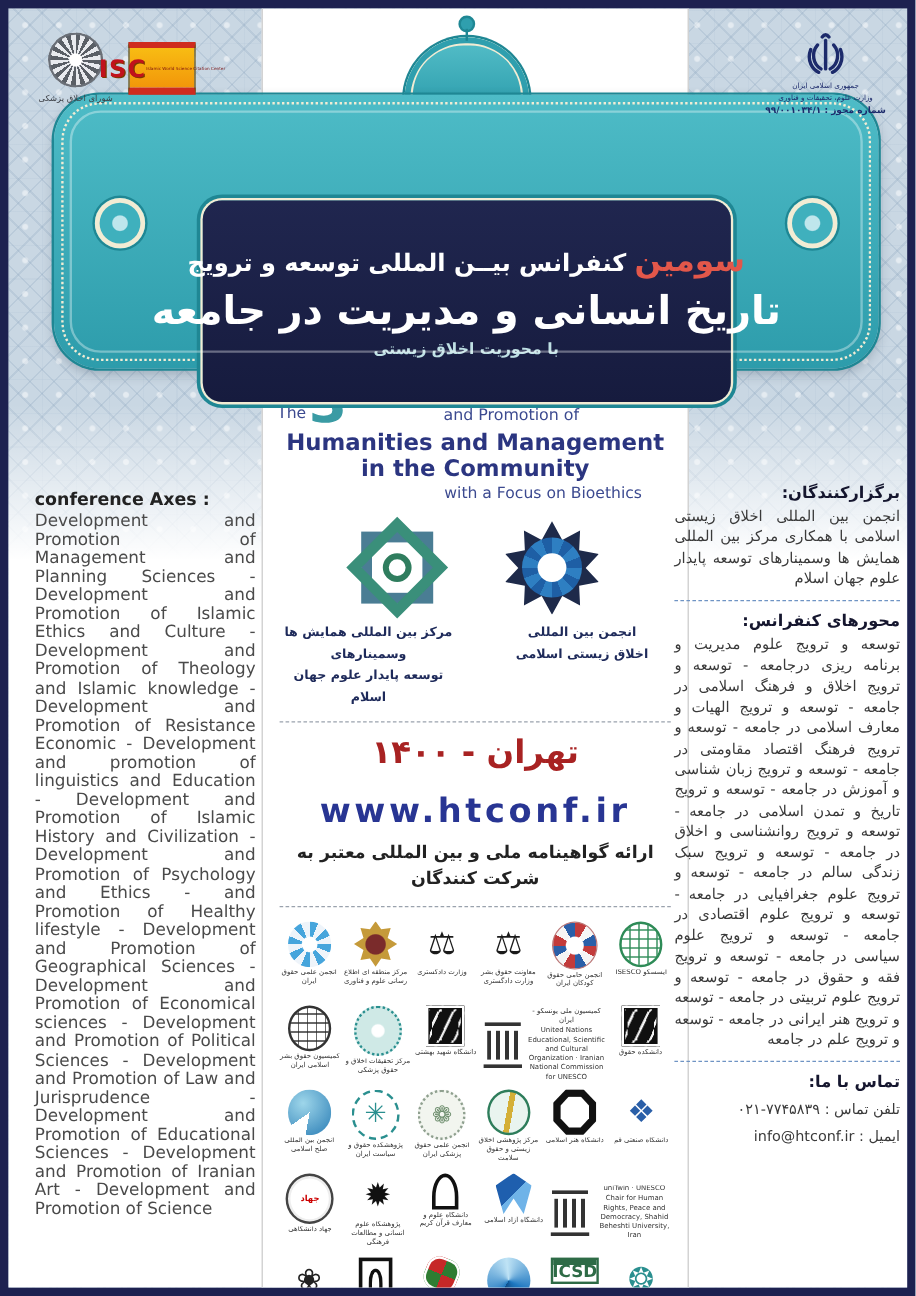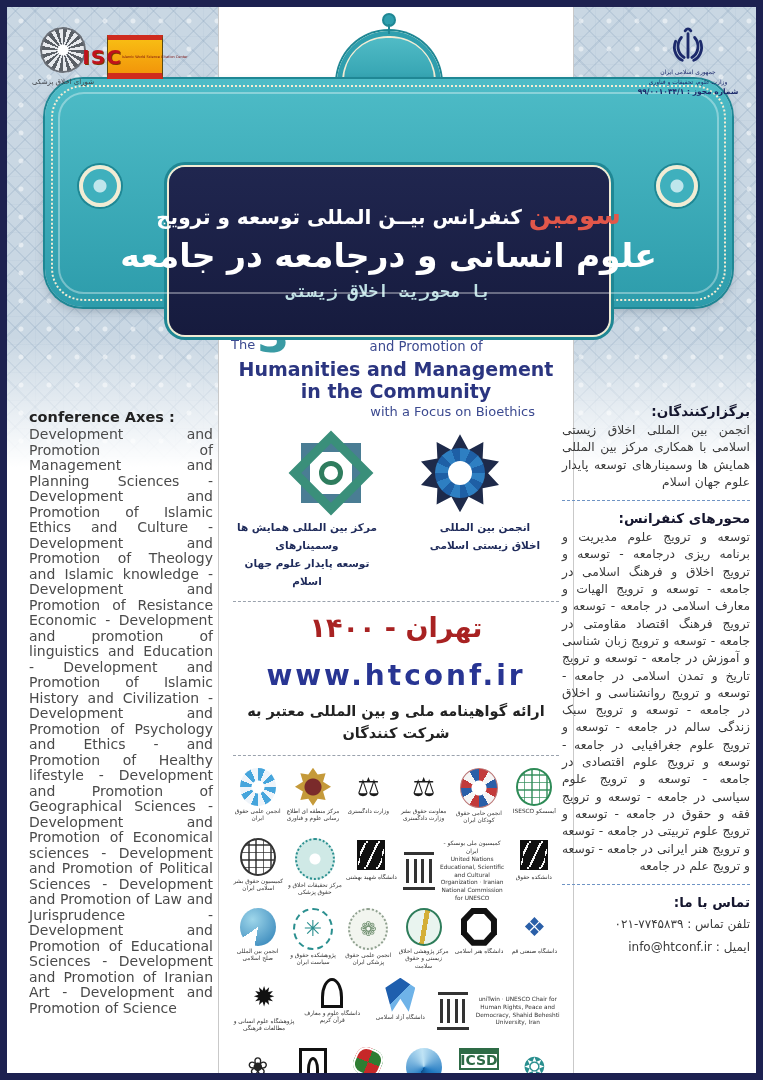--- a/index.html
+++ b/index.html
@@ -59,21 +59,21 @@
     background:radial-gradient(circle,#bfe6ec 0 6px,#3fb0bd 7px);box-shadow:0 0 0 2px #1f8794, inset 0 0 0 4px #f2ecd4;}
   .medallion.left{left:34px;}
   .medallion.right{right:34px;}
   .plaque{position:absolute;left:50%;top:88px;transform:translateX(-50%);width:440px;height:168px;
     background:linear-gradient(#20264f,#161b3e);border-radius:16px;
     box-shadow:0 0 0 2px #f2ecd4, 0 0 0 5px #1f8794;
     display:flex;flex-direction:column;align-items:center;justify-content:center;direction:rtl;gap:6px;}
   .plaque .t1{font-size:20px;font-weight:bold;color:#fff;white-space:nowrap;}
   .plaque .t1 .hl{color:#e2574a;font-size:26px;}
   .plaque .t2{font-size:33px;font-weight:bold;color:#fff;white-space:nowrap;}
-  .plaque .t3{font-size:17px;font-weight:bold;color:#bfe0e4;font-family:Liberation Mono, monospace;}
+  .plaque .t3{font-size:13px;font-weight:bold;color:#bfe0e4;}
 
   
   .center-flow{padding:298px 12px 0 12px;text-align:center;}
   .eng-title{color:#2b3580;}
   .eng-line1{display:flex;justify-content:center;align-items:flex-end;gap:2px;}
   .eng-line1 .the{font-size:13px;padding-bottom:3px;color:#3c4a90;}
   .eng-line1 .three{font-size:46px;line-height:.78;font-weight:bold;color:#3a9ba4;}
   .eng-line1 .stack{display:flex;flex-direction:column;align-items:flex-start;}
   .eng-line1 .rd{font-size:16px;font-weight:bold;color:#2b3580;line-height:1;}
   .eng-line1 .rest{font-size:13.2px;color:#3c4a90;line-height:1.3;}
@@ -187,21 +187,21 @@
   <div class="banner">
     <div class="dome"></div>
     <div class="frame">
       <div class="medallion left"></div>
       <div class="medallion right"></div>
       <div class="plaque">
         <div class="t1">
           <span class="hl">سومین</span>
           <span>کنفرانس بیــن المللی توسعه و ترویج</span>
         </div>
-        <div class="t2">علوم انسانی و درجامعه در جامعه</div>
+        <div class="t2">تاریخ انسانی و مدیریت در جامعه</div>
         <div class="t3">با محوریت اخلاق زیستی</div>
       </div>
     </div>
   </div>
 
   <div class="col-center" style="background:transparent;border-color:transparent;z-index:3;">
     <div class="center-flow">
       <div class="eng-title">
         <div class="eng-line1">
           <span class="the">The</span>
@@ -312,20 +312,24 @@
             <div class="sp-cell">
               <div class="sp-icon i-octa"></div>
               <div class="sp-cap">دانشگاه هنر اسلامی</div>
             </div>
             <div class="sp-cell">
               <div class="sp-icon i-knot">❖</div>
               <div class="sp-cap">دانشگاه صنعتی قم</div>
             </div>
           </div>
           <div class="sp-row">
+            <div class="sp-cell">
+              <div class="sp-icon i-jahad">جهاد</div>
+              <div class="sp-cap">جهاد دانشگاهی</div>
+            </div>
             <div class="sp-cell">
               <div class="sp-icon i-starpoly">✹</div>
               <div class="sp-cap">پژوهشگاه علوم انسانی و مطالعات فرهنگی</div>
             </div>
             <div class="sp-cell">
               <div class="sp-icon i-arch"></div>
               <div class="sp-cap">دانشگاه علوم و معارف قرآن کریم</div>
             </div>
             <div class="sp-cell">
               <div class="sp-icon i-azad"></div>

